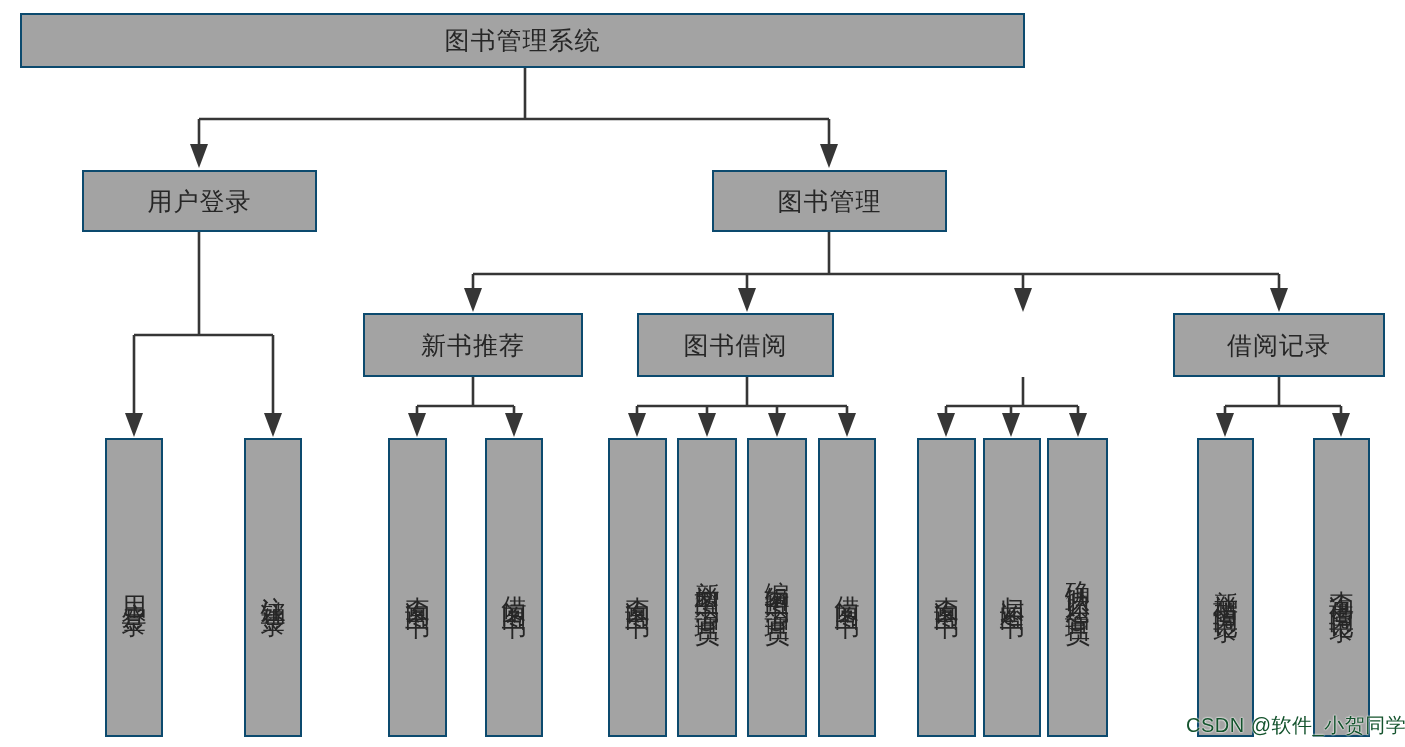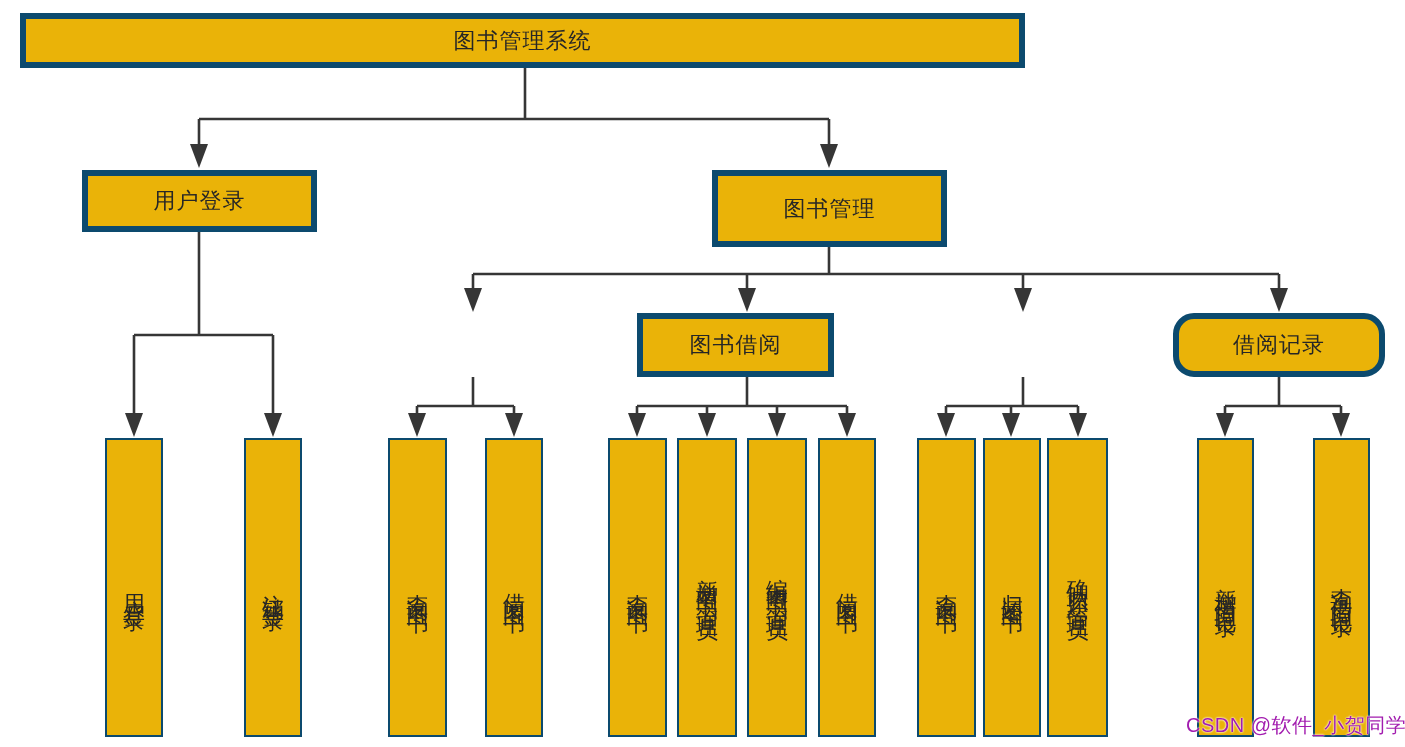--- a/index.html
+++ b/index.html
@@ -14,42 +14,42 @@
     width: 1405px; height: 747px;
     background: #ffffff;
   }
   #wires {
     position: absolute; left: 0; top: 0;
     width: 1405px; height: 747px;
   }
   .node {
     position: absolute;
     box-sizing: border-box;
-    background: #eab308;
-    border: 6px solid #0c4a6e;
+    background: #a3a3a3;
+    border: 2px solid #0c4a6e;
     color: #262626;
     display: flex;
     align-items: center;
     justify-content: center;
-    font-size: 22px;
+    font-size: 25px;
     line-height: 1;
     white-space: nowrap;
   }
   .hbox { letter-spacing: 1px; }
   .vbox { border-width: 2.5px; }
   .vbox .vtext {
     writing-mode: vertical-rl;
     letter-spacing: 6px;
     line-height: 1;
   }
   .watermark {
     position: absolute;
     left: 1186px; top: 712px;
     font-size: 20px;
-    color: #a21caf;
+    color: #14532d;
     letter-spacing: 0.5px;
     text-shadow: 0 0 2px #ffffff, 0 0 2px #ffffff;
     white-space: nowrap;
   }
 </style>
 </head>
 <body>
 
 <div id="stage">
 
@@ -83,24 +83,25 @@
       <path d="M1002 413 L1020 413 L1011 437 Z"></path>
       <path d="M1069 413 L1087 413 L1078 437 Z"></path>
       <path d="M1216 413 L1234 413 L1225 437 Z"></path>
       <path d="M1332 413 L1350 413 L1341 437 Z"></path>
     </g>
   </svg>
 
   <div class="node hbox" style="left:20px; top:13px; width:1005px; height:55px;">图书管理系统</div>
 
   <div class="node hbox" style="left:82px; top:170px; width:235px; height:62px;">用户登录</div>
-  <div class="node hbox" style="left:712px; top:170px; width:235px; height:77px;">图书管理</div>
+  <div class="node hbox" style="left:712px; top:170px; width:235px; height:62px;">图书管理</div>
 
+  <div class="node hbox" style="left:363px; top:313px; width:220px; height:64px;">新书推荐</div>
   <div class="node hbox" style="left:637px; top:313px; width:197px; height:64px;">图书借阅</div>
-  <div class="node hbox" style="left:1173px; top:313px; width:212px; height:64px;border-radius:21px;">借阅记录</div>
+  <div class="node hbox" style="left:1173px; top:313px; width:212px; height:64px;">借阅记录</div>
 
   <div class="node vbox" style="left:105px; top:438px; width:58px; height:299px;">
     <span class="vtext">用户登录</span>
   </div>
   <div class="node vbox" style="left:244px; top:438px; width:58px; height:299px;">
     <span class="vtext">注销登录</span>
   </div>
 
   <div class="node vbox" style="left:388px; top:438px; width:59px; height:299px;">
     <span class="vtext">查询图书</span>

